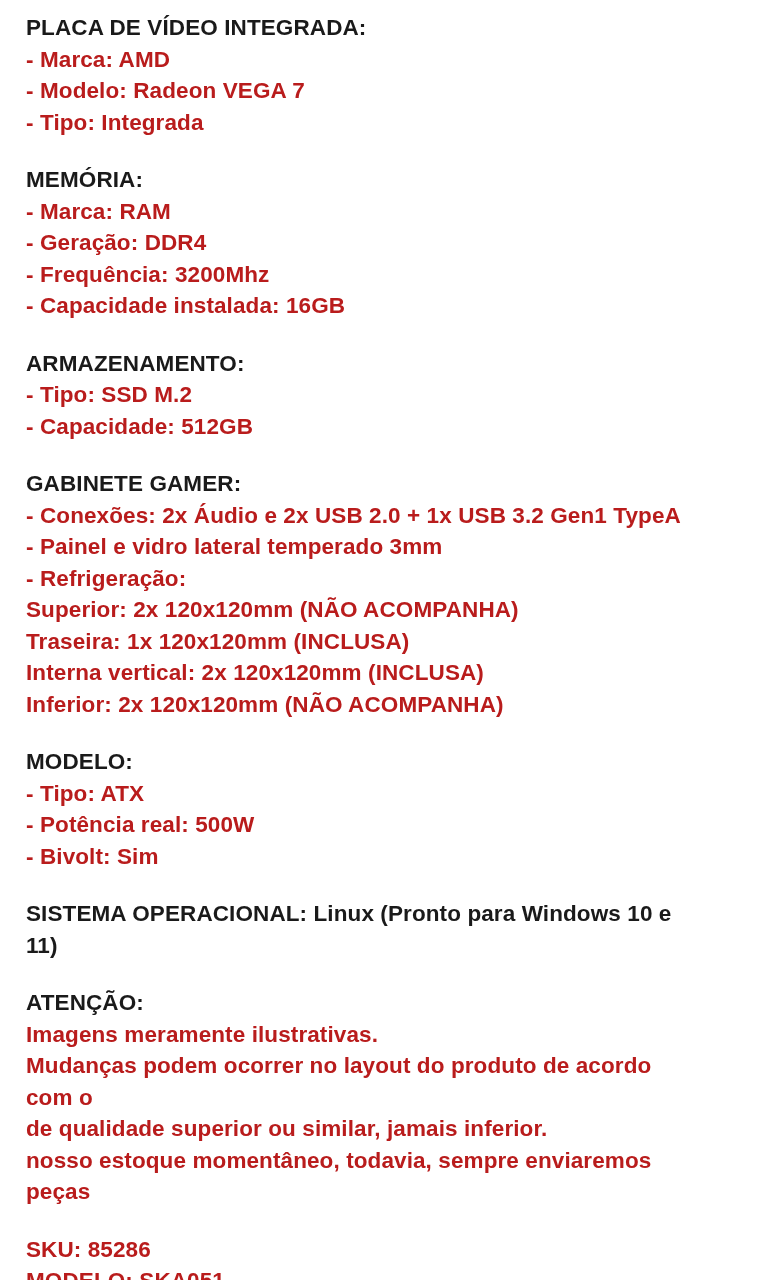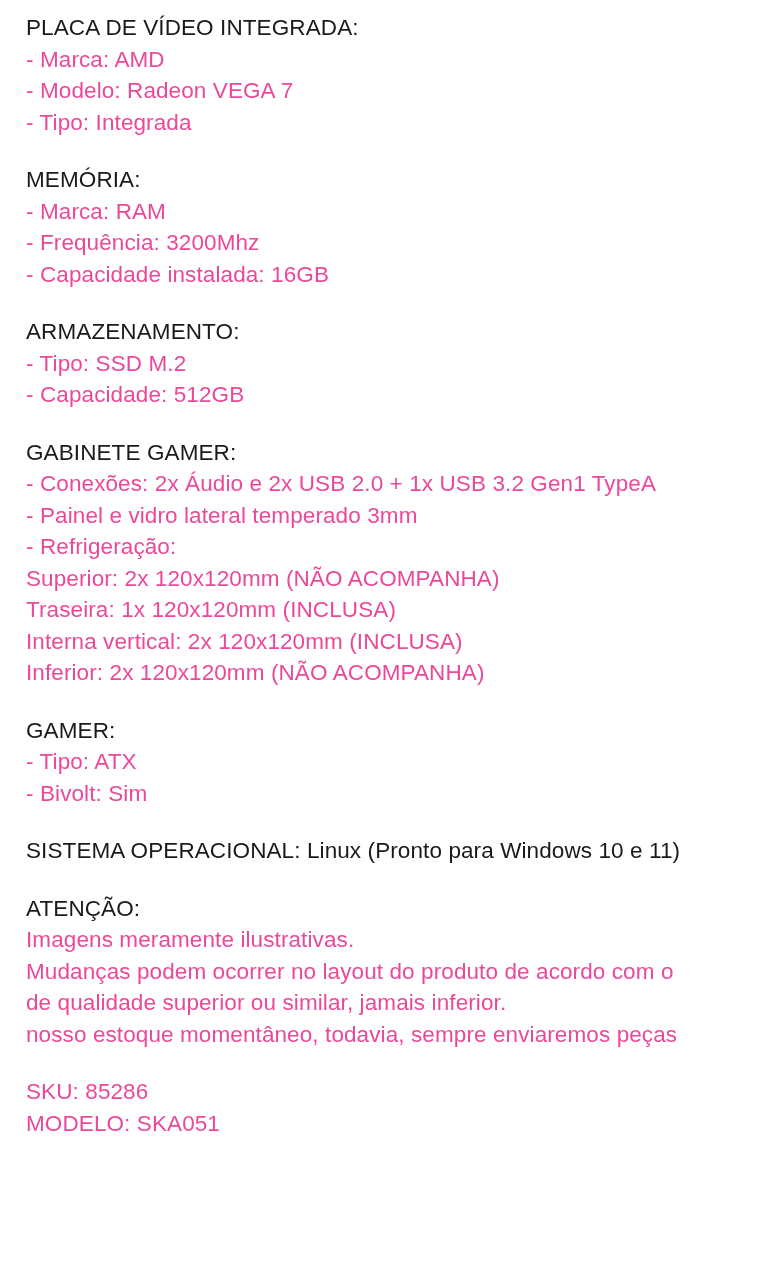--- a/index.html
+++ b/index.html
@@ -13,53 +13,55 @@
     font-family: "Liberation Sans", sans-serif;
     color: #1c1c1c;
     overflow: hidden;
   }
   .page {
     box-sizing: border-box;
     width: 710px;
     height: 1280px;
     padding: 12px 26px 6px 26px;
     background: #ffffff;
+    font-weight: bold;
   }
   .block {
     margin: 0 0 26px 0;
   }
   .block:last-child {
     margin-bottom: 8px;
   }
   .line {
     font-size: 22.5px;
     line-height: 31.5px;
     letter-spacing: 0.1px;
     white-space: pre-wrap;
-    color: #ec4899;
+    color: #b91c1c;
   }
   .line.heading {
     color: #1a1a1a;
   }
 </style>
 </head>
 <body>
 
 <div class="page">
 
   <div class="block">
     <div class="line heading">PLACA DE VÍDEO INTEGRADA:</div>
     <div class="line">- Marca: AMD</div>
     <div class="line">- Modelo: Radeon VEGA 7</div>
     <div class="line">- Tipo: Integrada</div>
   </div>
 
   <div class="block">
     <div class="line heading">MEMÓRIA:</div>
     <div class="line">- Marca: RAM</div>
+    <div class="line">- Geração: DDR4</div>
     <div class="line">- Frequência: 3200Mhz</div>
     <div class="line">- Capacidade instalada: 16GB</div>
   </div>
 
   <div class="block">
     <div class="line heading">ARMAZENAMENTO:</div>
     <div class="line">- Tipo: SSD M.2</div>
     <div class="line">- Capacidade: 512GB</div>
   </div>
 
@@ -68,22 +70,23 @@
     <div class="line">- Conexões: 2x Áudio e 2x USB 2.0 + 1x USB 3.2 Gen1 TypeA</div>
     <div class="line">- Painel e vidro lateral temperado 3mm</div>
     <div class="line">- Refrigeração:</div>
     <div class="line">Superior: 2x 120x120mm (NÃO ACOMPANHA)</div>
     <div class="line">Traseira: 1x 120x120mm (INCLUSA)</div>
     <div class="line">Interna vertical: 2x 120x120mm (INCLUSA)</div>
     <div class="line">Inferior: 2x 120x120mm (NÃO ACOMPANHA)</div>
   </div>
 
   <div class="block">
-    <div class="line heading">GAMER:</div>
+    <div class="line heading">MODELO:</div>
     <div class="line">- Tipo: ATX</div>
+    <div class="line">- Potência real: 500W</div>
     <div class="line">- Bivolt: Sim</div>
   </div>
 
   <div class="block">
     <div class="line heading">SISTEMA OPERACIONAL: Linux (Pronto para Windows 10 e 11)</div>
   </div>
 
   <div class="block">
     <div class="line heading">ATENÇÃO:</div>
     <div class="line">Imagens meramente ilustrativas.</div>

